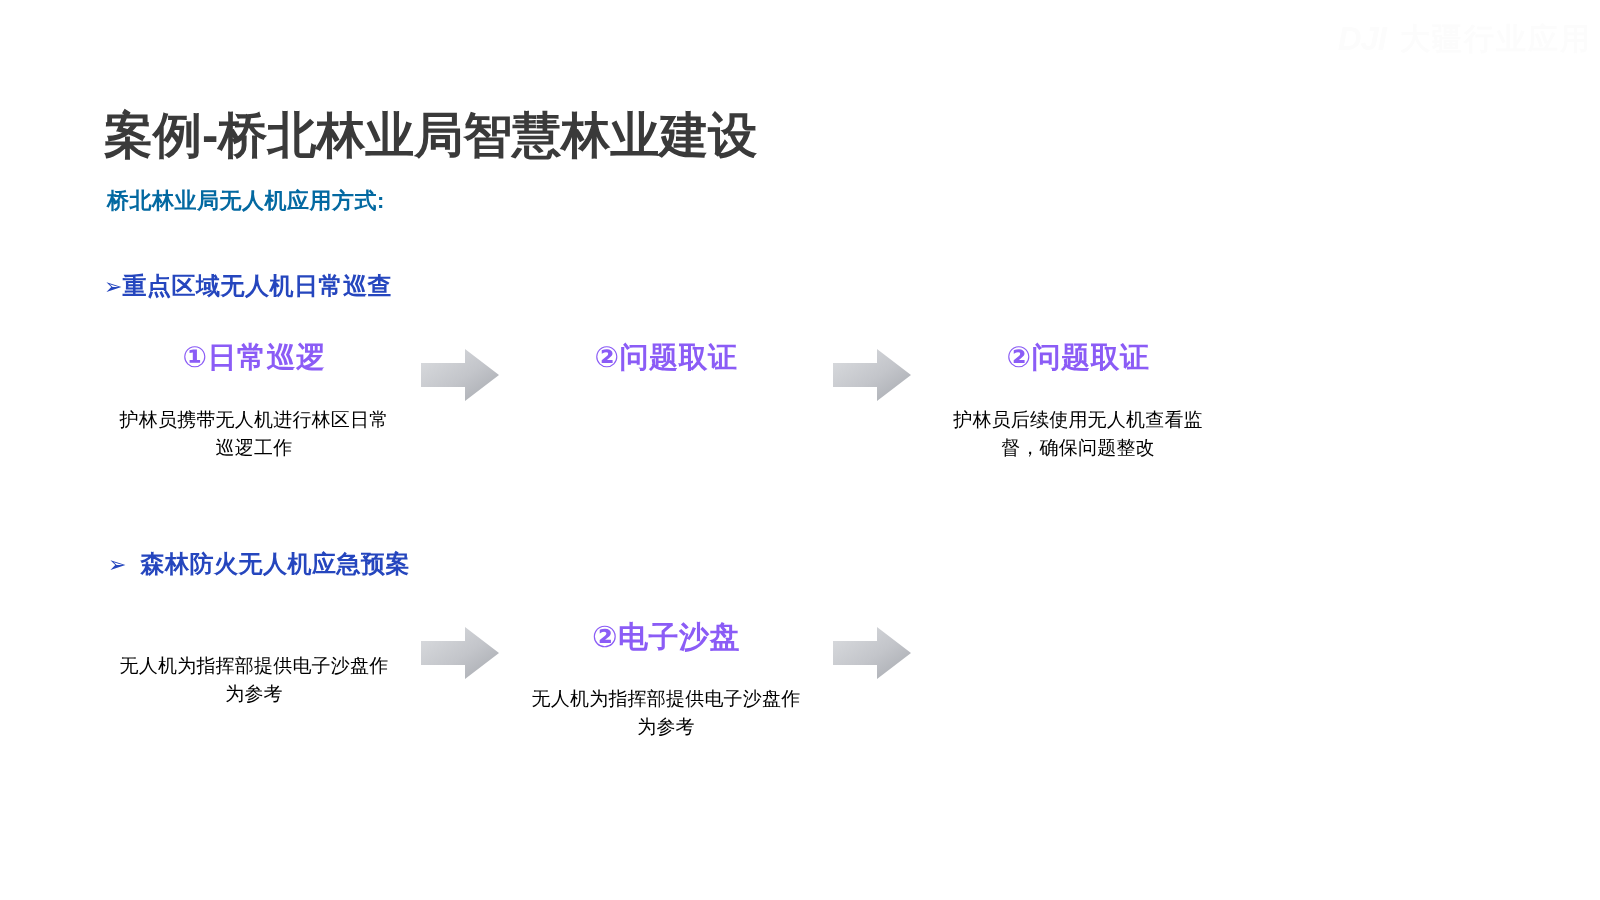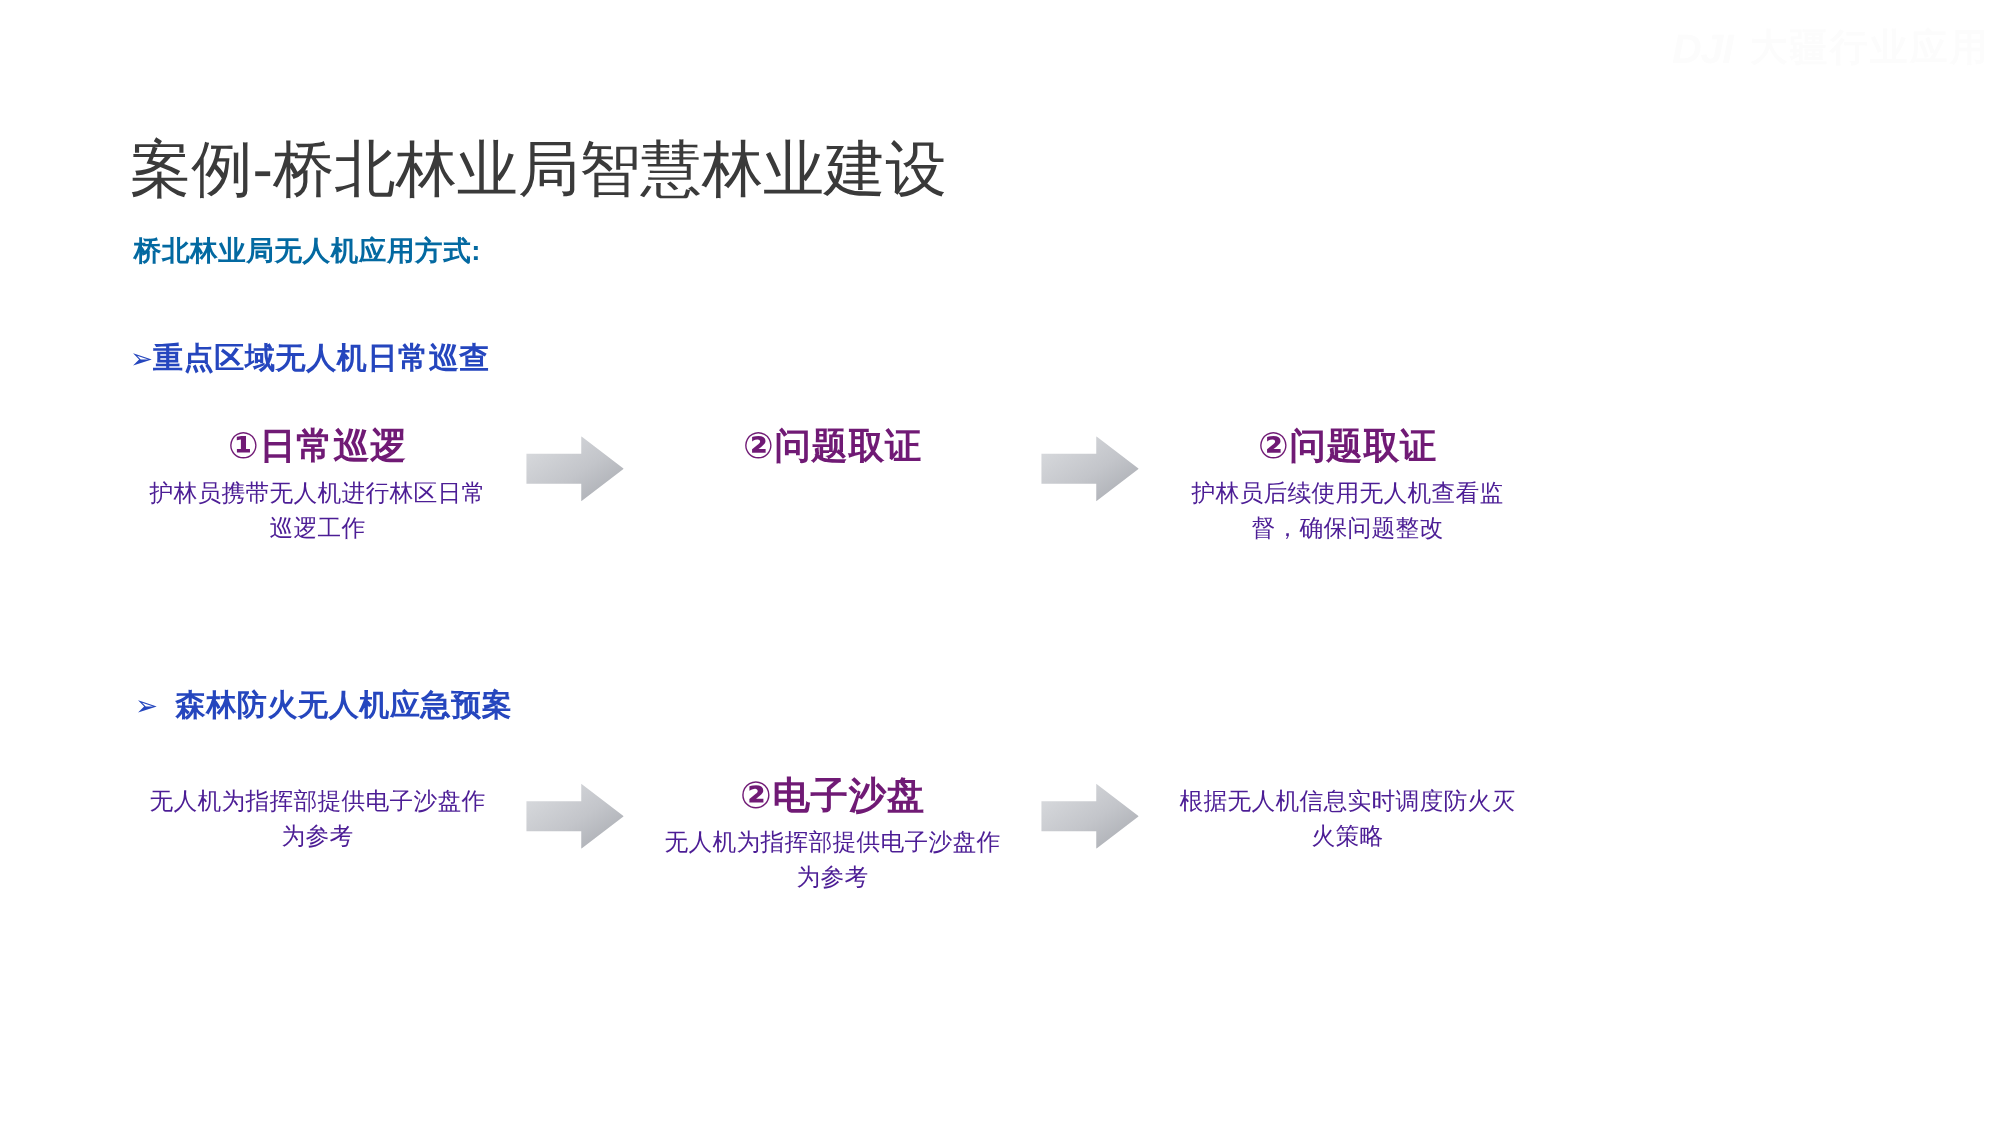--- a/index.html
+++ b/index.html
@@ -48,21 +48,21 @@
   .slide {
     position: absolute;
     inset: 0;
   }
 
   .page-title {
     position: absolute;
     left: 104px;
     top: 103px;
     font-size: 49px;
-    font-weight: 400;
+    font-weight: 700;
     color: #3a3a3a;
     letter-spacing: 0px;
     white-space: nowrap;
   }
 
   .page-subtitle {
     position: absolute;
     left: 107px;
     top: 186px;
     font-size: 22px;
@@ -112,31 +112,31 @@
 
   .step {
     width: 300px;
     flex: 0 0 300px;
     text-align: center;
   }
 
   .step-title {
     font-size: 29px;
     font-weight: 700;
-    color: #701a75;
+    color: #8b5cf6;
     letter-spacing: 0.5px;
     line-height: 1.1;
     white-space: nowrap;
   }
 
   .step-desc {
-    margin-top: 8px;
+    margin-top: 32px;
     font-size: 19px;
     line-height: 1.48;
-    color: #4c1d95;
+    color: #000000;
     letter-spacing: 0.2px;
     padding: 0 12px;
   }
 
   
   .connector {
     flex: 0 0 112px;
     display: flex;
     justify-content: center;
     align-items: flex-start;
@@ -258,19 +258,18 @@
                 <stop offset="55%" stop-color="#C3C5CA"></stop>
                 <stop offset="100%" stop-color="#A5A8AE"></stop>
               </linearGradient>
             </defs>
             <path d="M0 14 H44 V0 L78 26 L44 52 V38 H0 Z" fill="url(#agrad4)"></path>
           </svg>
         </span>
       </div>
 
       <div class="step">
-        <div class="step-desc">根据无人机信息实时调度防火灭火策略</div>
       </div>
 
     </div>
   </div>
 
 </div>
 
 </body></html>

